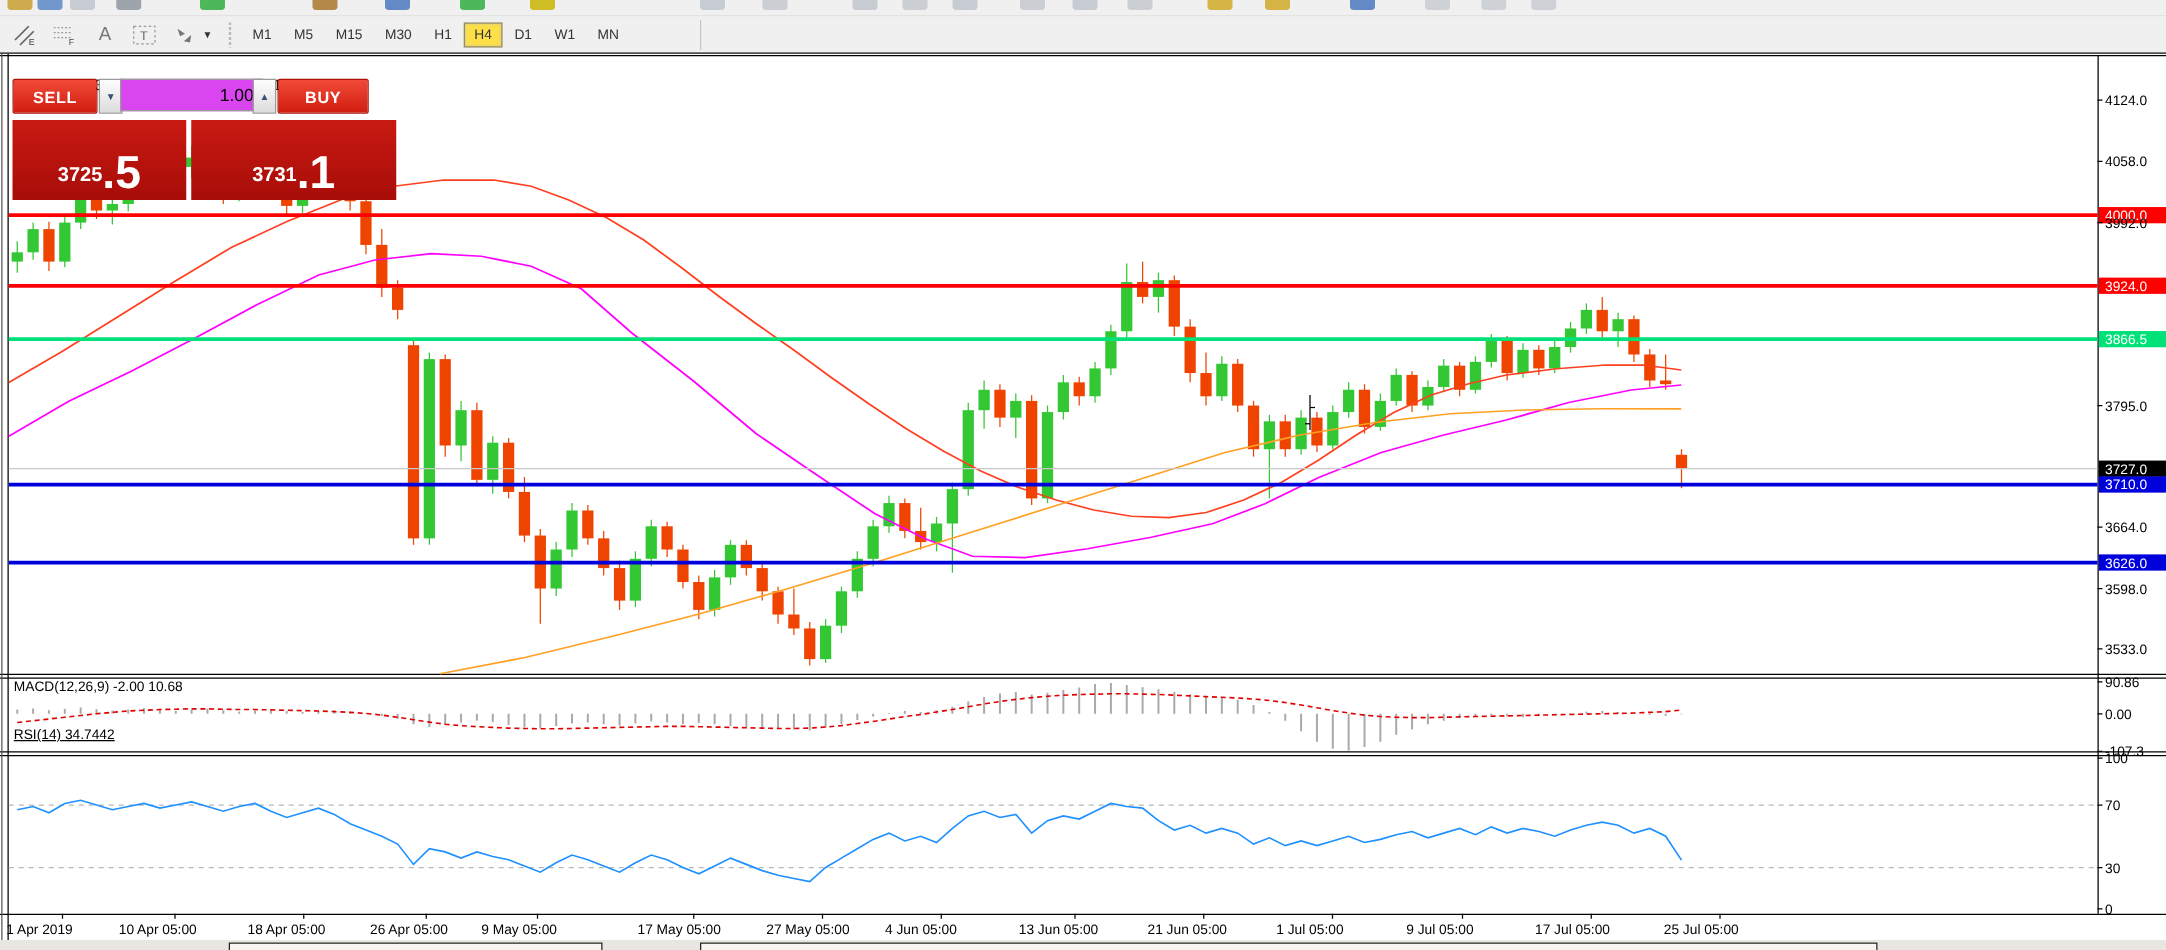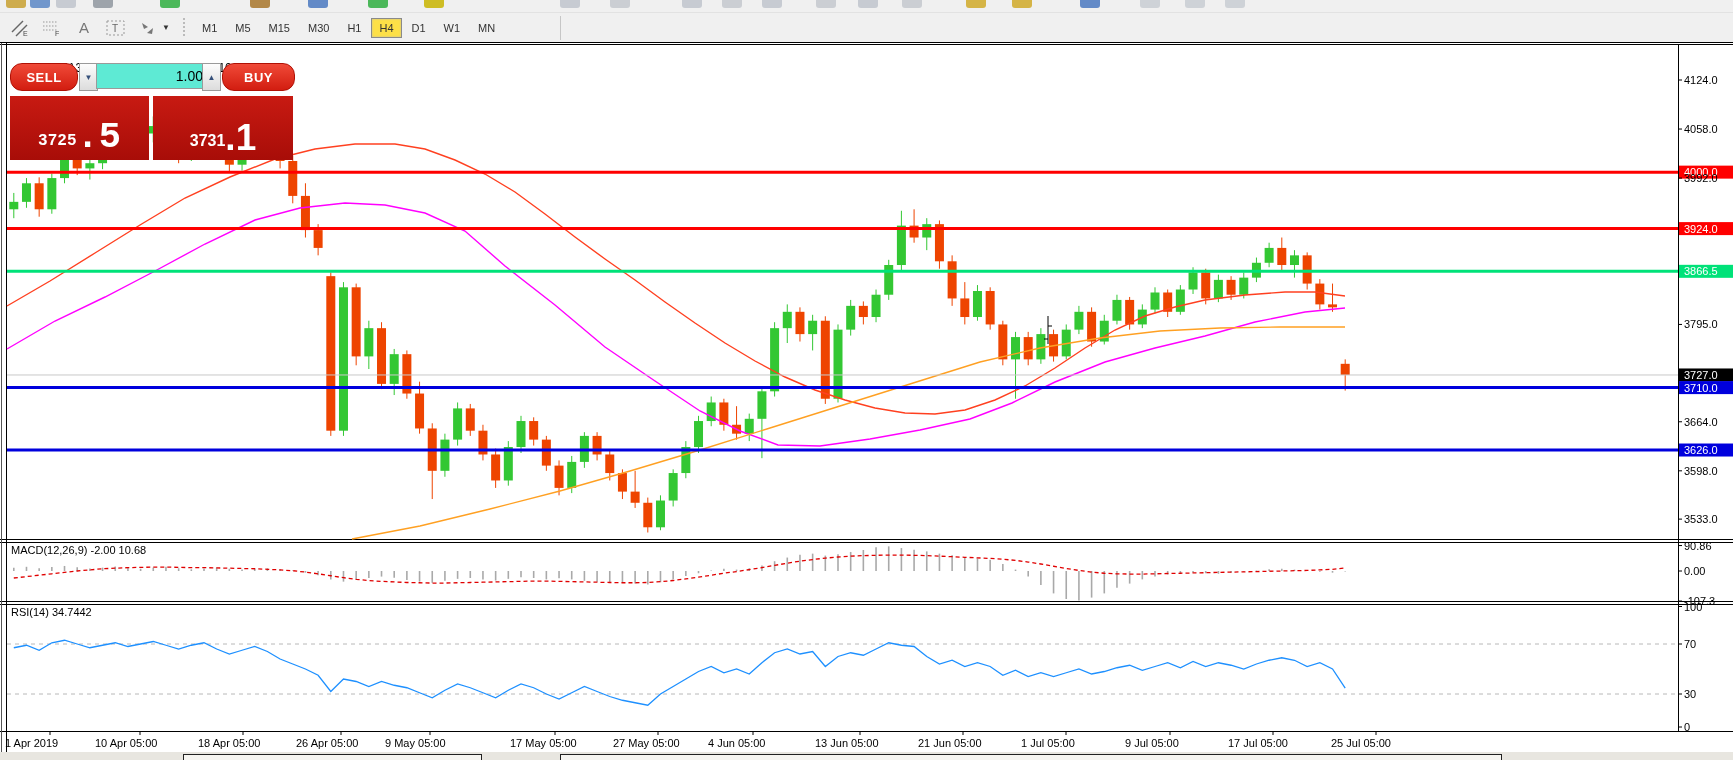--- a/index.html
+++ b/index.html
@@ -27,35 +27,35 @@
   #chart-svg{position:absolute;left:0;top:0;}
   
   #quote-header{position:absolute;left:10px;top:4px;font-size:12px;color:#000;white-space:pre;z-index:5;}
   #quote-header .tri{font-size:9px;margin-right:6px;}
   
   .ind-label{position:absolute;left:11px;font-size:11px;color:#000;z-index:5;white-space:pre;}
   
   #trade-panel{position:absolute;left:10px;top:20px;width:283px;height:130px;z-index:10;}
   .tp-row{position:absolute;left:0;top:0;width:283px;height:27px;}
   .tp-btn{position:absolute;top:0;height:26px;color:#fff;font-weight:bold;font-size:13px;
-    background:linear-gradient(#f04a38,#d21d10);border:1px solid #b01105;border-radius:12px;
+    background:linear-gradient(#f04a38,#d21d10);border:1px solid #b01105;border-radius:2px;
     display:flex;align-items:center;justify-content:center;cursor:pointer;letter-spacing:.5px;}
   #sell-btn{left:0;width:66px;}
   #buy-btn{left:212px;width:71px;}
   .spin{position:absolute;top:0;width:17px;height:26px;background:linear-gradient(#fdfdfd,#dcdcdc);
     border:1px solid #9a9a9a;color:#35507a;font-size:8px;display:flex;align-items:center;justify-content:center;cursor:pointer;}
   #spin-down{left:69px;}
   #spin-up{left:192px;}
   #volume-input{position:absolute;left:86px;top:0;width:100px;height:24px;border:1px solid #9a9a9a;
-    font-family:"Liberation Sans",sans-serif;font-size:14px;text-align:right;padding:0 6px;color:#000;background:#5eead4;}
+    font-family:"Liberation Sans",sans-serif;font-size:14px;text-align:right;padding:0 6px;color:#000;background:#d946ef;}
   .tp-price{position:absolute;top:33px;height:60px;color:#fff;
     background:linear-gradient(#c81a12,#a80d08);display:flex;align-items:flex-end;justify-content:center;
     padding-bottom:4px;cursor:pointer;}
-  #sell-price-box{left:0;width:139px;font-family:Liberation Mono, monospace;}
-  #buy-price-box{left:143px;width:140px;}
+  #sell-price-box{left:0;width:139px;}
+  #buy-price-box{left:143px;width:164px;}
   .tp-price .small{font-size:16px;font-weight:bold;line-height:30px;}
   .tp-price .big{font-size:37px;font-weight:bold;line-height:37px;}
   
   #bottom-strip{position:absolute;left:0;top:752px;width:1733px;height:8px;background:#e8e6e0;z-index:6;}
   .dock-box{position:absolute;top:2px;height:8px;background:#f6f5f1;border:1px solid #222;}
 </style>
 </head>
 <body>
 
 <div id="toolbar">
@@ -557,21 +557,21 @@
         <line x1="1170" x2="1170" y1="688" y2="692" stroke="#000"></line>
         <text x="1125" y="704" font-size="11" fill="#000" font-family="Liberation Sans">9 Jul 05:00</text>
         <line x1="1273" x2="1273" y1="688" y2="692" stroke="#000"></line>
         <text x="1228" y="704" font-size="11" fill="#000" font-family="Liberation Sans">17 Jul 05:00</text>
         <line x1="1376" x2="1376" y1="688" y2="692" stroke="#000"></line>
         <text x="1331" y="704" font-size="11" fill="#000" font-family="Liberation Sans">25 Jul 05:00</text>
       </svg>
   </div>
 
   <div class="ind-label" style="top:501px;text-align:right;"><span>MACD(12,26,9)</span> <span>-2.00 10.68</span></div>
-  <div class="ind-label" style="top:563px;"><span>RSI(14)</span> <span>34.7442</span></div>
+  <div class="ind-label" style="top:539px;text-decoration:underline;"><span>RSI(14)</span> <span>34.7442</span></div>
 
   <div id="trade-panel">
     <div class="tp-row">
       <div id="sell-btn" class="tp-btn">SELL</div>
       <div id="spin-down" class="spin">▼</div>
       <input id="volume-input" value="1.00" style="">
       <div id="spin-up" class="spin">▲</div>
       <div id="buy-btn" class="tp-btn">BUY</div>
     </div>
     <div id="sell-price-box" class="tp-price">

